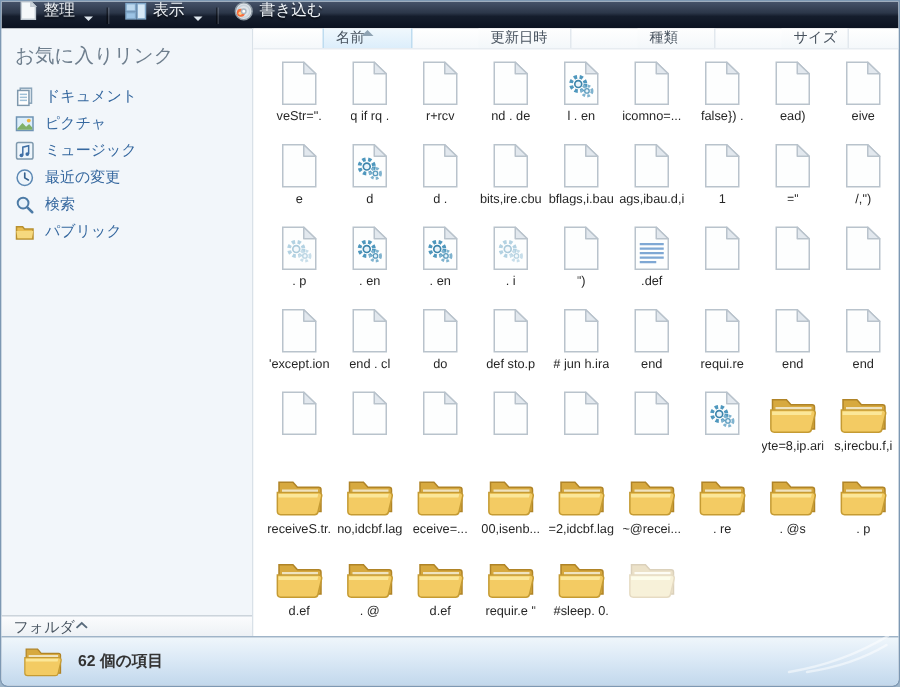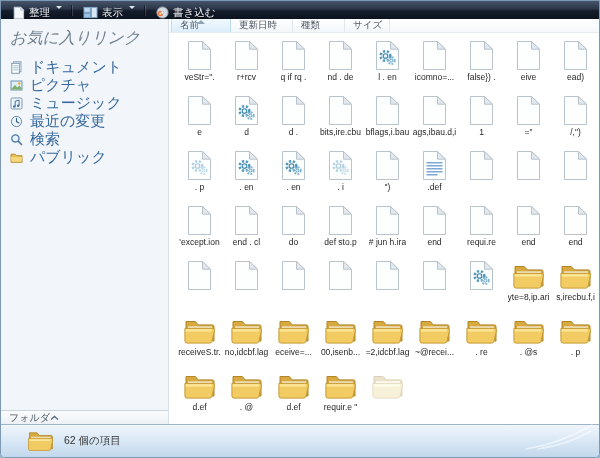--- a/index.html
+++ b/index.html
@@ -8,60 +8,60 @@
     width:600px;height:458px;margin:0 auto;
     border:1px solid #7d98b3;border-radius:0 0 5px 5px;overflow:hidden;
     display:flex;flex-direction:column;background:#fff;
     font-family:"Liberation Sans","DejaVu Sans",sans-serif;
   }
   
   .toolbar{
     flex:0 0 18px;height:18px;display:flex;align-items:center;padding:0 5px;
     background:linear-gradient(180deg,#46536a 0%,#2c3749 42%,#151d2c 55%,#0b1220 100%);
   }
-  .tb-btn{display:flex;align-items:flex-start;gap:4px;color:#eef2f6;font-size:10.5px;
+  .tb-btn{display:flex;align-items:flex-end;gap:4px;color:#eef2f6;font-size:10.5px;
     height:16px;padding:4px 6px;border-radius:2px;cursor:default;white-space:nowrap;
     text-shadow:0 1px 1px rgba(0,0,0,.6);}
   .tb-icon{display:inline-flex;align-items:center;}
   .drop-arrow{width:0;height:0;border-left:3px solid transparent;border-right:3px solid transparent;
     border-top:3px solid #dfe7ee;margin-left:2px;}
   .tb-sep{width:1px;height:11px;background:rgba(255,255,255,.16);box-shadow:-1px 0 0 rgba(0,0,0,.45);margin:0 4px;}
   
   .main{flex:1;display:flex;min-height:0;}
   .sidebar{flex:0 0 168px;width:168px;background:#f2f6fa;border-right:1px solid #d9e1e8;
     display:flex;flex-direction:column;}
   .side-scroll{flex:1;padding:9px 0 0 9px;overflow:hidden;}
-  .side-header{color:#6e7e8d;font-size:16px;margin-bottom:9px;font-style:italic;}
-  .side-item{display:flex;align-items:center;gap:7px;height:18px;color:#36689f;font-size:15px;cursor:default;}
+  .side-header{color:#6e7e8d;font-size:13px;margin-bottom:9px;}
+  .side-item{display:flex;align-items:center;gap:7px;height:18px;color:#36689f;font-size:10px;cursor:default;}
   .side-icon{width:13px;height:13px;display:inline-flex;flex:0 0 13px;}
   .folders-bar{flex:0 0 14px;height:14px;border-top:1px solid #ccd4db;
     background:linear-gradient(#fbfcfd,#edf1f5);
     display:flex;align-items:center;justify-content:flex-start;
     padding:0 11px 0 8px;font-size:10px;color:#4a5662;cursor:default;}
   
   .filearea{flex:1;display:flex;flex-direction:column;background:#fff;min-width:0;}
   .col-headers{flex:0 0 14px;height:14px;display:flex;padding-left:2px;
     background:linear-gradient(#ffffff,#f5f8fb);border-bottom:1px solid #e7ecf1;}
   .col-h{position:relative;display:flex;align-items:center;padding-left:8px;
     font-size:9.5px;color:#47525e;border-right:1px solid #e2e8ee;
-    background:linear-gradient(#fefefe,#f3f7fa);cursor:default;white-space:nowrap;}
+    background:linear-gradient(#fefefe,#f3f7fa);cursor:default;white-space:nowrap;margin-left:44px;}
   .col-h.sel{background:linear-gradient(#f0f8fd,#dceefb);
     border-left:1px solid #bedcf0;border-right:1px solid #bedcf0;}
   .sort-asc{position:absolute;top:1px;left:50%;margin-left:-4px;width:0;height:0;
     border-left:4px solid transparent;border-right:4px solid transparent;
     border-bottom:4px solid #8fa3b3;}
   .grid{flex:1;display:flex;flex-wrap:wrap;align-content:flex-start;padding:5px 0 0 7px;overflow:hidden;}
   .cell{width:47px;height:55px;display:flex;flex-direction:column;align-items:center;cursor:default;}
   .ficon{height:33px;display:flex;align-items:flex-end;justify-content:center;}
   .ficon.ghost{opacity:.42;filter:brightness(1.1) saturate(.5);}
   .flabel{font-size:8.5px;color:#262626;line-height:10px;margin-top:1px;white-space:nowrap;max-width:64px;overflow:hidden;}
   
   .statusbar{flex:0 0 33px;height:33px;position:relative;border-top:1px solid #9fb4c8;
     background:linear-gradient(180deg,#eff6fb 0%,#dbe9f6 45%,#c2d8ec 100%);
-    display:flex;align-items:center;padding:0 24px;}
+    display:flex;align-items:center;padding:0 12px;font-weight:bold;}
   .status-folder{margin:0 10px 0 2px;display:inline-flex;}
   .status-text{font-size:10.5px;color:#333;}
   .swoosh{position:absolute;right:3px;bottom:2px;opacity:.65;}
 </style>
 </head>
 <body>
 
 <div class="window">
 
   <div class="toolbar">
@@ -206,30 +206,30 @@
             </span>
             <span class="flabel">veStr=".</span>
           </div>
           <div class="cell">
             <span class="ficon">
               <svg width="25" height="31" viewBox="0 0 25 31">
                 <path d="M1.5 1.5 H15.5 L23.5 9.2 V29.5 H1.5 Z" fill="#fdfefe" stroke="#b9c3cc"></path>
                 <path d="M15.5 1.5 V9.2 H23.5 Z" fill="#e2e8ee" stroke="#b9c3cc" stroke-linejoin="round"></path>
               </svg>
             </span>
+            <span class="flabel">q if rq .</span>
+          </div>
+          <div class="cell">
+            <span class="ficon">
+              <svg width="25" height="31" viewBox="0 0 25 31">
+                <path d="M1.5 1.5 H15.5 L23.5 9.2 V29.5 H1.5 Z" fill="#fdfefe" stroke="#b9c3cc"></path>
+                <path d="M15.5 1.5 V9.2 H23.5 Z" fill="#e2e8ee" stroke="#b9c3cc" stroke-linejoin="round"></path>
+              </svg>
+            </span>
             <span class="flabel">r+rcv</span>
-          </div>
-          <div class="cell">
-            <span class="ficon">
-              <svg width="25" height="31" viewBox="0 0 25 31">
-                <path d="M1.5 1.5 H15.5 L23.5 9.2 V29.5 H1.5 Z" fill="#fdfefe" stroke="#b9c3cc"></path>
-                <path d="M15.5 1.5 V9.2 H23.5 Z" fill="#e2e8ee" stroke="#b9c3cc" stroke-linejoin="round"></path>
-              </svg>
-            </span>
-            <span class="flabel">q if rq .</span>
           </div>
           <div class="cell">
             <span class="ficon">
               <svg width="25" height="31" viewBox="0 0 25 31">
                 <path d="M1.5 1.5 H15.5 L23.5 9.2 V29.5 H1.5 Z" fill="#fdfefe" stroke="#b9c3cc"></path>
                 <path d="M15.5 1.5 V9.2 H23.5 Z" fill="#e2e8ee" stroke="#b9c3cc" stroke-linejoin="round"></path>
               </svg>
             </span>
             <span class="flabel">nd . de</span>
           </div>
@@ -264,30 +264,30 @@
             </span>
             <span class="flabel">false}) .</span>
           </div>
           <div class="cell">
             <span class="ficon">
               <svg width="25" height="31" viewBox="0 0 25 31">
                 <path d="M1.5 1.5 H15.5 L23.5 9.2 V29.5 H1.5 Z" fill="#fdfefe" stroke="#b9c3cc"></path>
                 <path d="M15.5 1.5 V9.2 H23.5 Z" fill="#e2e8ee" stroke="#b9c3cc" stroke-linejoin="round"></path>
               </svg>
             </span>
+            <span class="flabel">ead)</span>
+          </div>
+          <div class="cell">
+            <span class="ficon">
+              <svg width="25" height="31" viewBox="0 0 25 31">
+                <path d="M1.5 1.5 H15.5 L23.5 9.2 V29.5 H1.5 Z" fill="#fdfefe" stroke="#b9c3cc"></path>
+                <path d="M15.5 1.5 V9.2 H23.5 Z" fill="#e2e8ee" stroke="#b9c3cc" stroke-linejoin="round"></path>
+              </svg>
+            </span>
             <span class="flabel">eive</span>
-          </div>
-          <div class="cell">
-            <span class="ficon">
-              <svg width="25" height="31" viewBox="0 0 25 31">
-                <path d="M1.5 1.5 H15.5 L23.5 9.2 V29.5 H1.5 Z" fill="#fdfefe" stroke="#b9c3cc"></path>
-                <path d="M15.5 1.5 V9.2 H23.5 Z" fill="#e2e8ee" stroke="#b9c3cc" stroke-linejoin="round"></path>
-              </svg>
-            </span>
-            <span class="flabel">ead)</span>
           </div>
           <div class="cell">
             <span class="ficon">
               <svg width="25" height="31" viewBox="0 0 25 31">
                 <path d="M1.5 1.5 H15.5 L23.5 9.2 V29.5 H1.5 Z" fill="#fdfefe" stroke="#b9c3cc"></path>
                 <path d="M15.5 1.5 V9.2 H23.5 Z" fill="#e2e8ee" stroke="#b9c3cc" stroke-linejoin="round"></path>
               </svg>
             </span>
             <span class="flabel">e</span>
           </div>
@@ -780,20 +780,31 @@
           <div class="cell">
             <span class="ficon">
               <svg width="33" height="29" viewBox="0 0 33 29">
                 <path d="M3 4.5 h9.3 l3 3.4 h14.1 a1.6 1.6 0 0 1 1.6 1.6 V24 H3 Z" fill="#d7a93f" stroke="#b08427"></path>
                 <path d="M5 9.3 h24 v13 H5 Z" fill="#efe3c0"></path>
                 <path d="M1.9 11.4 h27.7 a1.9 1.9 0 0 1 1.85 2.33 l-2.5 10.6 a2.3 2.3 0 0 1 -2.24 1.77 H4.1 a2.2 2.2 0 0 1 -2.2 -2.2 Z" fill="#f3cb63" stroke="#c59b33"></path>
                 <path d="M2.7 12.3 h26.5 l-.55 2.3 H2.7 Z" fill="#fbe89c" opacity=".95"></path>
               </svg>
             </span>
             <span class="flabel">requir.e "</span>
+          </div>
+          <div class="cell">
+            <span class="ficon">
+              <svg width="33" height="29" viewBox="0 0 33 29">
+                <path d="M3 4.5 h9.3 l3 3.4 h14.1 a1.6 1.6 0 0 1 1.6 1.6 V24 H3 Z" fill="#d7a93f" stroke="#b08427"></path>
+                <path d="M5 9.3 h24 v13 H5 Z" fill="#efe3c0"></path>
+                <path d="M1.9 11.4 h27.7 a1.9 1.9 0 0 1 1.85 2.33 l-2.5 10.6 a2.3 2.3 0 0 1 -2.24 1.77 H4.1 a2.2 2.2 0 0 1 -2.2 -2.2 Z" fill="#f3cb63" stroke="#c59b33"></path>
+                <path d="M2.7 12.3 h26.5 l-.55 2.3 H2.7 Z" fill="#fbe89c" opacity=".95"></path>
+              </svg>
+            </span>
+            <span class="flabel">#sleep. 0.</span>
           </div>
           <div class="cell">
             <span class="ficon ghost">
               <svg width="33" height="29" viewBox="0 0 33 29">
                 <path d="M3 4.5 h9.3 l3 3.4 h14.1 a1.6 1.6 0 0 1 1.6 1.6 V24 H3 Z" fill="#d7a93f" stroke="#b08427"></path>
                 <path d="M5 9.3 h24 v13 H5 Z" fill="#efe3c0"></path>
                 <path d="M1.9 11.4 h27.7 a1.9 1.9 0 0 1 1.85 2.33 l-2.5 10.6 a2.3 2.3 0 0 1 -2.24 1.77 H4.1 a2.2 2.2 0 0 1 -2.2 -2.2 Z" fill="#f3cb63" stroke="#c59b33"></path>
                 <path d="M2.7 12.3 h26.5 l-.55 2.3 H2.7 Z" fill="#fbe89c" opacity=".95"></path>
               </svg>
             </span>

